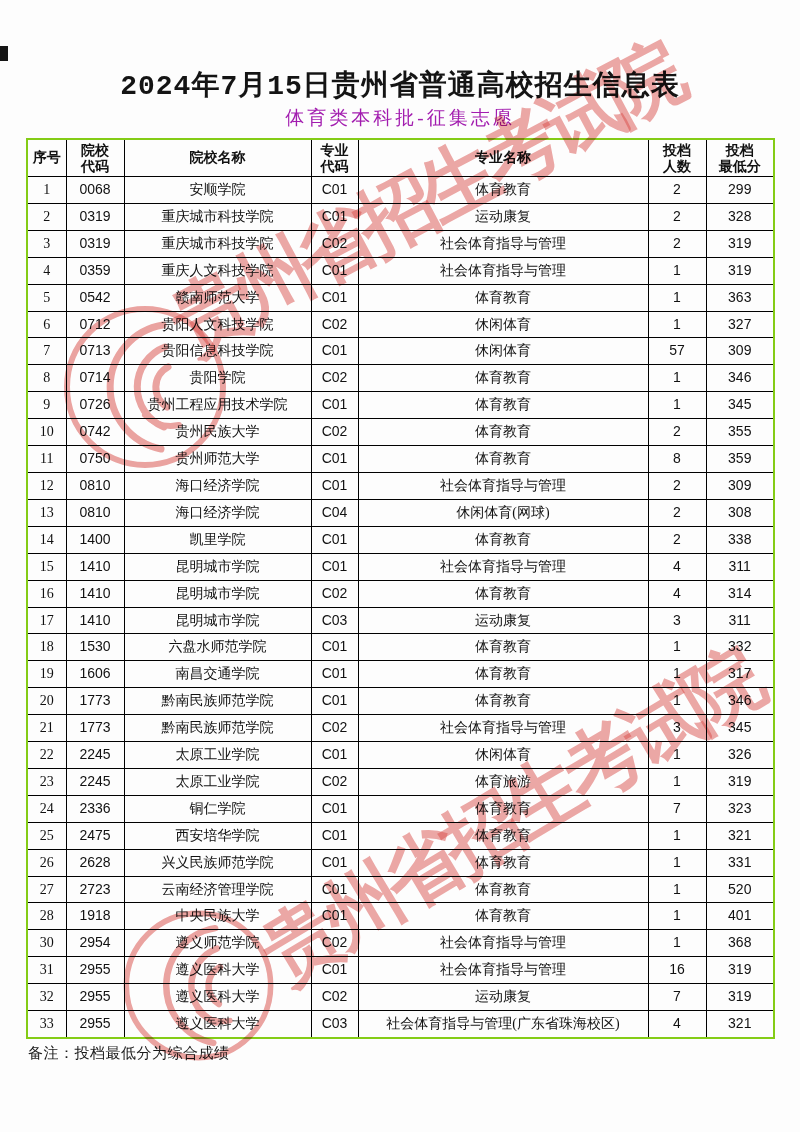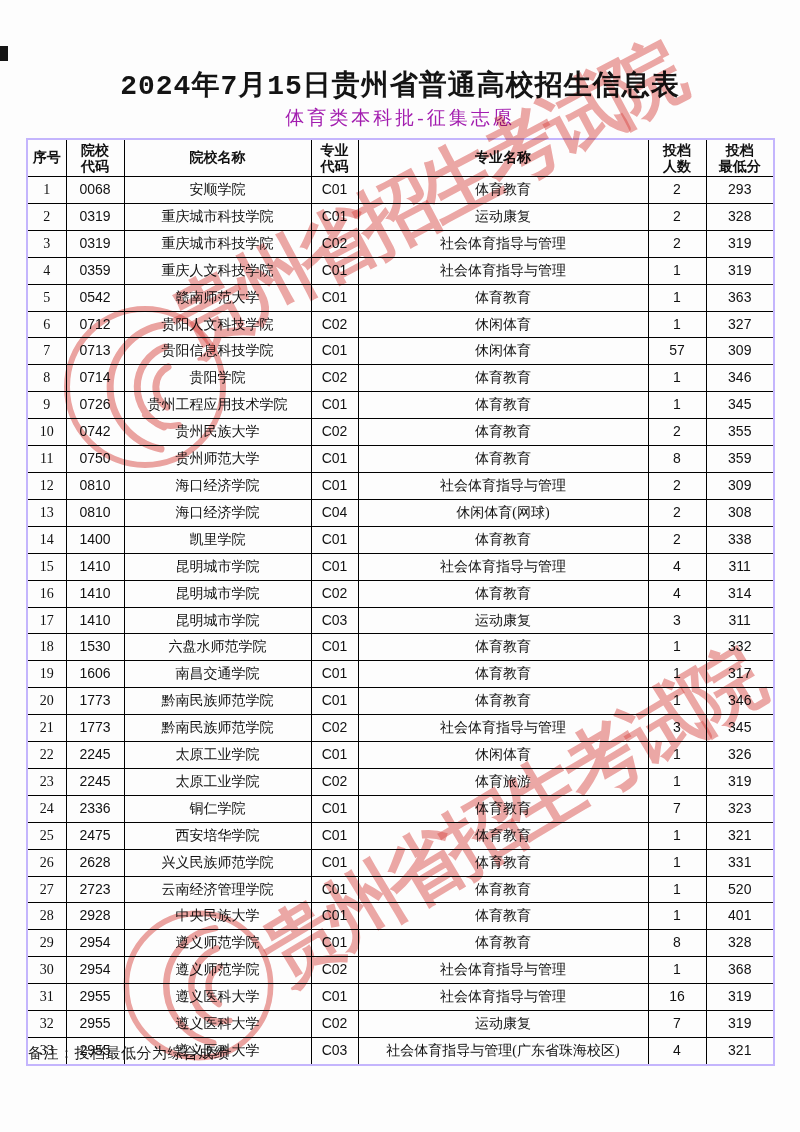--- a/index.html
+++ b/index.html
@@ -13,21 +13,21 @@
     text-align:center;font-family:Liberation Mono, monospace;
     font-weight:bold;font-size:28px;letter-spacing:1px;color:#141414;
   }
   .doc-subtitle{
     position:absolute;top:105px;left:0;width:100%;
     text-align:center;font-size:19px;letter-spacing:3px;color:#a21caf;
   }
   .table-wrap{position:absolute;left:26px;top:138px;}
   table.grid{
     border-collapse:collapse;table-layout:fixed;width:747px;
-    border:2px solid #c4b5fd;
+    border:2px solid #84cc16;
   }
   table.grid th,table.grid td{
     border:1.5px solid #000;padding:0;text-align:center;
     overflow:hidden;white-space:nowrap;
   }
   table.grid th{
     height:36px;font-size:14px;font-weight:600;
     white-space:pre-line;line-height:16px;vertical-align:middle;
   }
   table.grid td{height:25.9px;font-size:14px;line-height:25.9px;vertical-align:middle;}
@@ -89,21 +89,21 @@
           </tr>
       </thead>
       <tbody id="table-body">
           <tr>
             <td class="col-seq">1</td>
             <td class="col-code">0068</td>
             <td class="col-school">安顺学院</td>
             <td class="col-major-code">C01</td>
             <td class="col-major">体育教育</td>
             <td class="col-count">2</td>
-            <td class="col-score">293</td>
+            <td class="col-score">299</td>
           </tr>
           <tr>
             <td class="col-seq">2</td>
             <td class="col-code">0319</td>
             <td class="col-school">重庆城市科技学院</td>
             <td class="col-major-code">C01</td>
             <td class="col-major">运动康复</td>
             <td class="col-count">2</td>
             <td class="col-score">328</td>
           </tr>
@@ -327,35 +327,26 @@
             <td class="col-seq">27</td>
             <td class="col-code">2723</td>
             <td class="col-school">云南经济管理学院</td>
             <td class="col-major-code">C01</td>
             <td class="col-major">体育教育</td>
             <td class="col-count">1</td>
             <td class="col-score">520</td>
           </tr>
           <tr>
             <td class="col-seq">28</td>
-            <td class="col-code">2928</td>
+            <td class="col-code">1918</td>
             <td class="col-school">中央民族大学</td>
             <td class="col-major-code">C01</td>
             <td class="col-major">体育教育</td>
             <td class="col-count">1</td>
             <td class="col-score">401</td>
-          </tr>
-          <tr>
-            <td class="col-seq">29</td>
-            <td class="col-code">2954</td>
-            <td class="col-school">遵义师范学院</td>
-            <td class="col-major-code">C01</td>
-            <td class="col-major">体育教育</td>
-            <td class="col-count">8</td>
-            <td class="col-score">328</td>
           </tr>
           <tr>
             <td class="col-seq">30</td>
             <td class="col-code">2954</td>
             <td class="col-school">遵义师范学院</td>
             <td class="col-major-code">C02</td>
             <td class="col-major">社会体育指导与管理</td>
             <td class="col-count">1</td>
             <td class="col-score">368</td>
           </tr>

